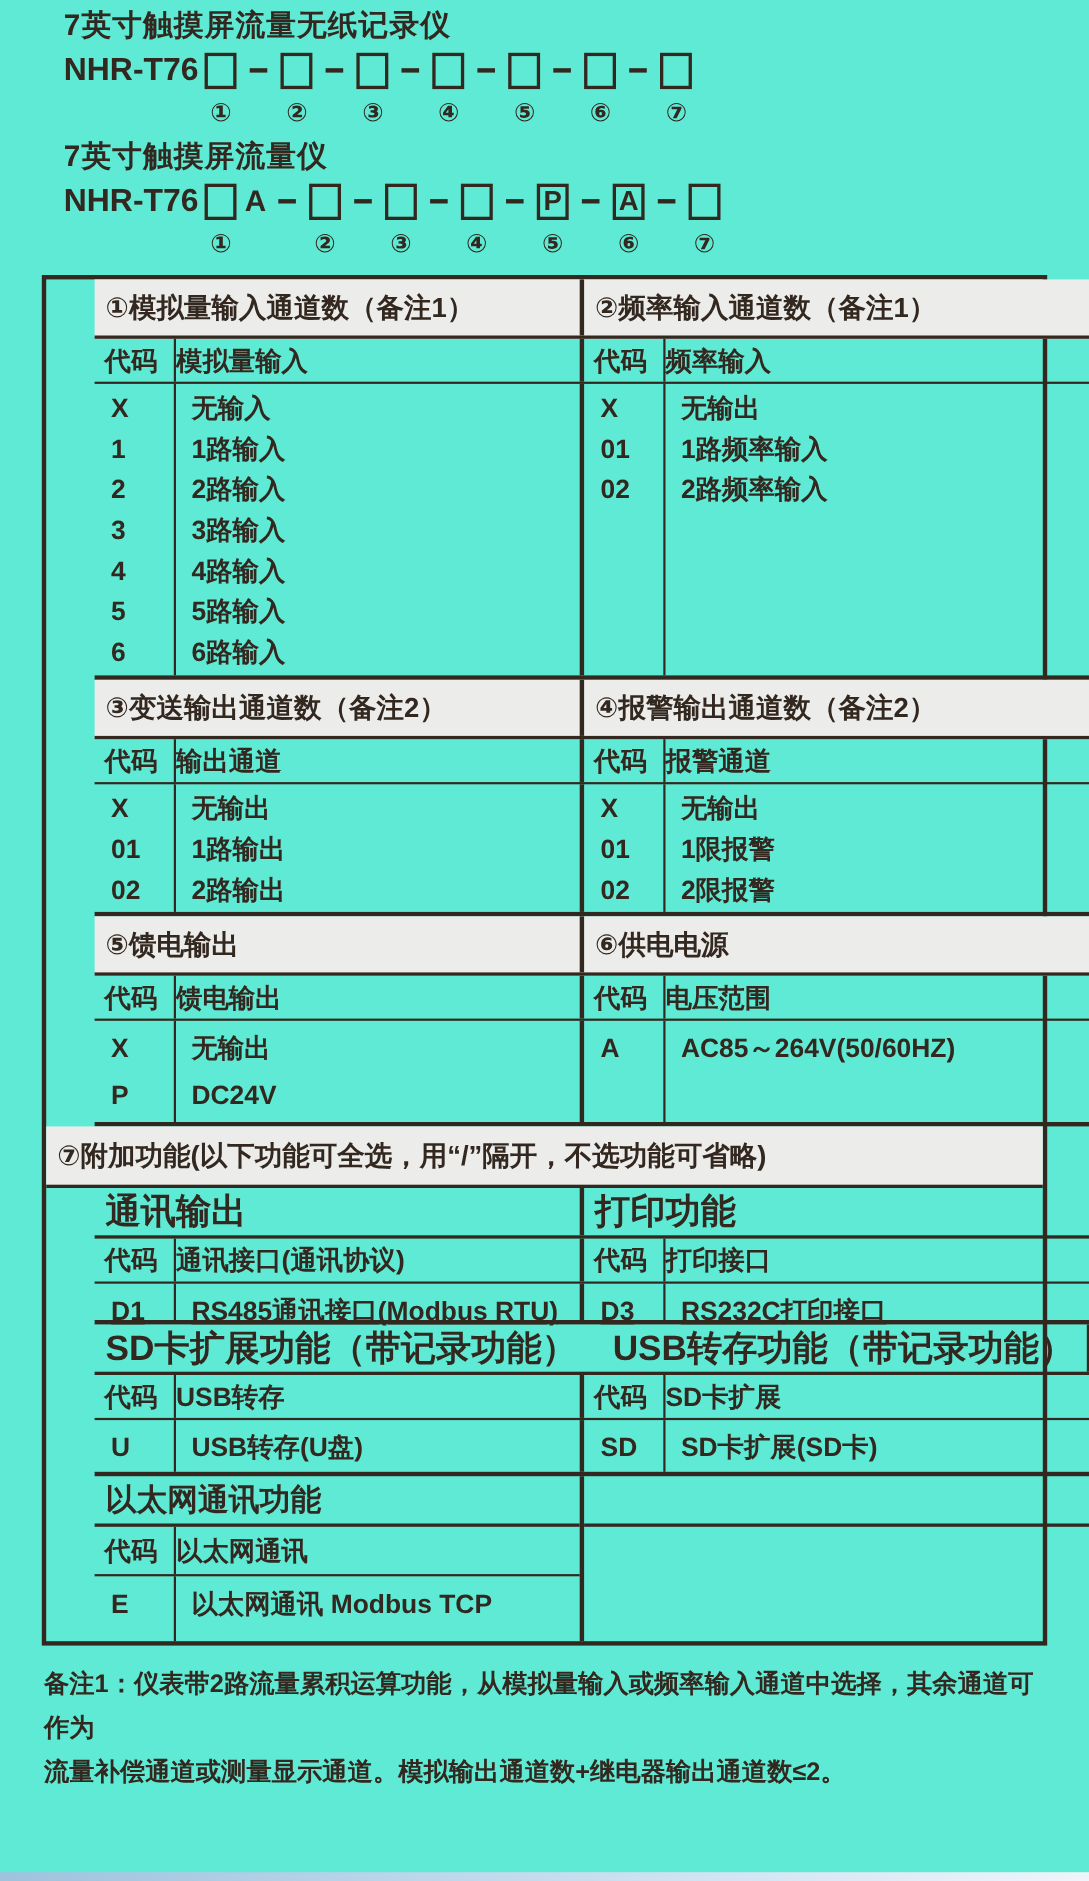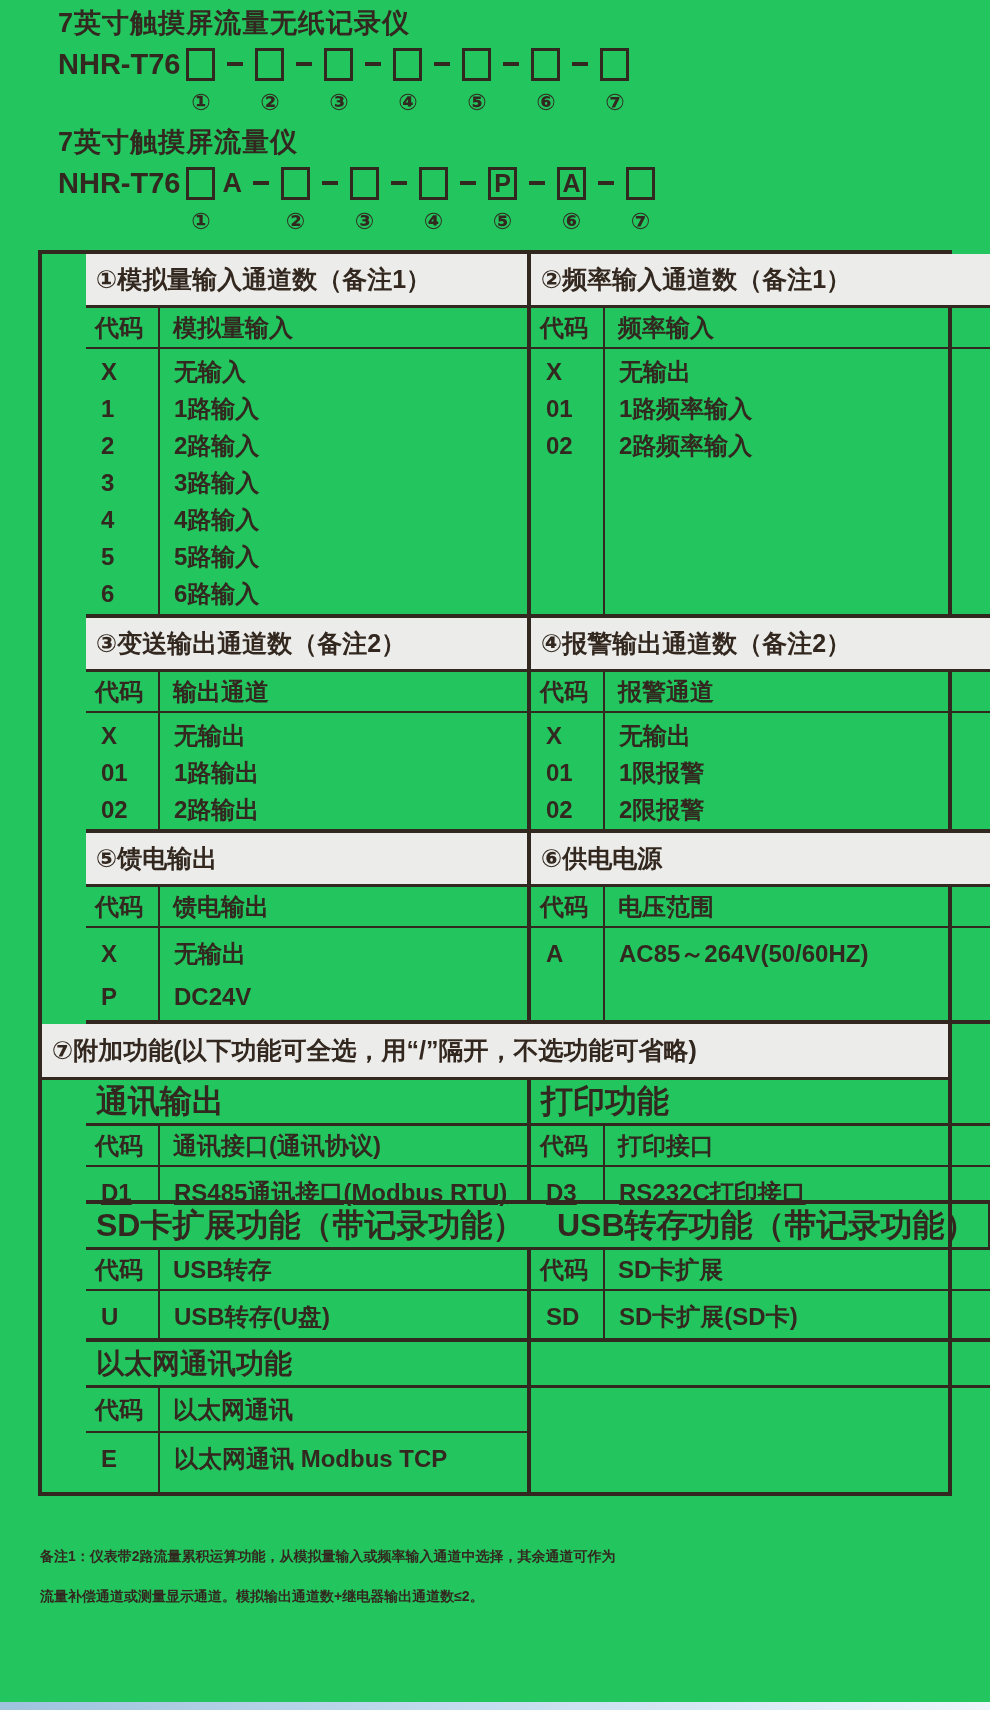--- a/index.html
+++ b/index.html
@@ -10,21 +10,21 @@
   html,body{background:#fff;}
   body{
     font-family:"Liberation Sans","DejaVu Sans",sans-serif;
     color:var(--ink);
     font-weight:700;
   }
   .page{
     position:relative;
     width:990px;
     height:1710px;
-    background:#22c55e;
+    background:#5eead4;
     overflow:hidden;
   }
   
   .model-block{margin-left:58px;padding-top:8px;}
   .model-block.first{padding-top:6px;}
   .model-title{font-size:27px;letter-spacing:1px;line-height:34px;}
   .model-line{display:flex;align-items:flex-start;margin-top:5px;}
   .slot{display:flex;flex-direction:column;align-items:center;}
   .slot .top{height:38px;display:flex;align-items:center;}
   .prefix-text{font-size:29px;letter-spacing:0;margin-right:3px;line-height:38px;}
@@ -53,21 +53,21 @@
   .full-band{
     height:56px;background:var(--hdr-bg);border-bottom:3px solid var(--ink);
     display:flex;align-items:center;padding-left:10px;font-size:25px;
   }
   .ch-band{height:41px;border-bottom:2px solid var(--ink);}
   .ch-half{display:flex;height:100%;}
   .code-cell{
     width:74px;border-right:2px solid var(--ink);
     display:flex;align-items:center;padding-left:9px;font-size:24px;
   }
-  .desc-cell{flex:1;display:flex;align-items:center;padding-left:13px;font-size:24px;}
+  .desc-cell{flex:1;display:flex;align-items:center;font-size:24px;}
   .body-band{}
   .body-band.secend{border-bottom:4px solid var(--ink);}
   .bodyhalf{display:flex;height:100%;}
   .bcodes{width:74px;border-right:2px solid var(--ink);padding:4px 0 6px 15px;}
   .bdescs{flex:1;padding:4px 0 6px 14px;}
   .bline{height:37px;line-height:37px;font-size:24px;}
   .bline.tall{height:43px;line-height:43px;}
   .h-s1body{height:269px;}
   .h-s2body{height:120px;}
   .h-s3body{height:96px;}
@@ -75,21 +75,21 @@
   .sub-band .half{display:flex;align-items:center;padding-left:10px;font-size:32px;}
   .h-commbody{height:37px;text-decoration:underline;}
   .h-usbbody{height:51px;}
   .ethzone{height:150px;}
   .stack{display:flex;flex-direction:column;}
   .eth-sub{height:46px;border-bottom:3px solid var(--ink);display:flex;align-items:center;padding-left:10px;font-size:28px;}
   .eth-ch{height:45px;border-bottom:2px solid var(--ink);}
   .eth-body{flex:1;}
   .fillcell{flex:1;}
   
-  .notes{margin:40px 40px 0 40px;font-size:14px;line-height:40px;}
+  .notes{margin:14px 40px 0 40px;font-size:23px;line-height:40px;}
   
   .bottom-bar{
     position:absolute;left:0;right:0;bottom:0;height:8px;
     background:linear-gradient(90deg,#9fc2dd 0%,#c9dff0 55%,#eef5fb 100%);
   }
 </style>
 </head>
 <body>
 
 <div class="page">

